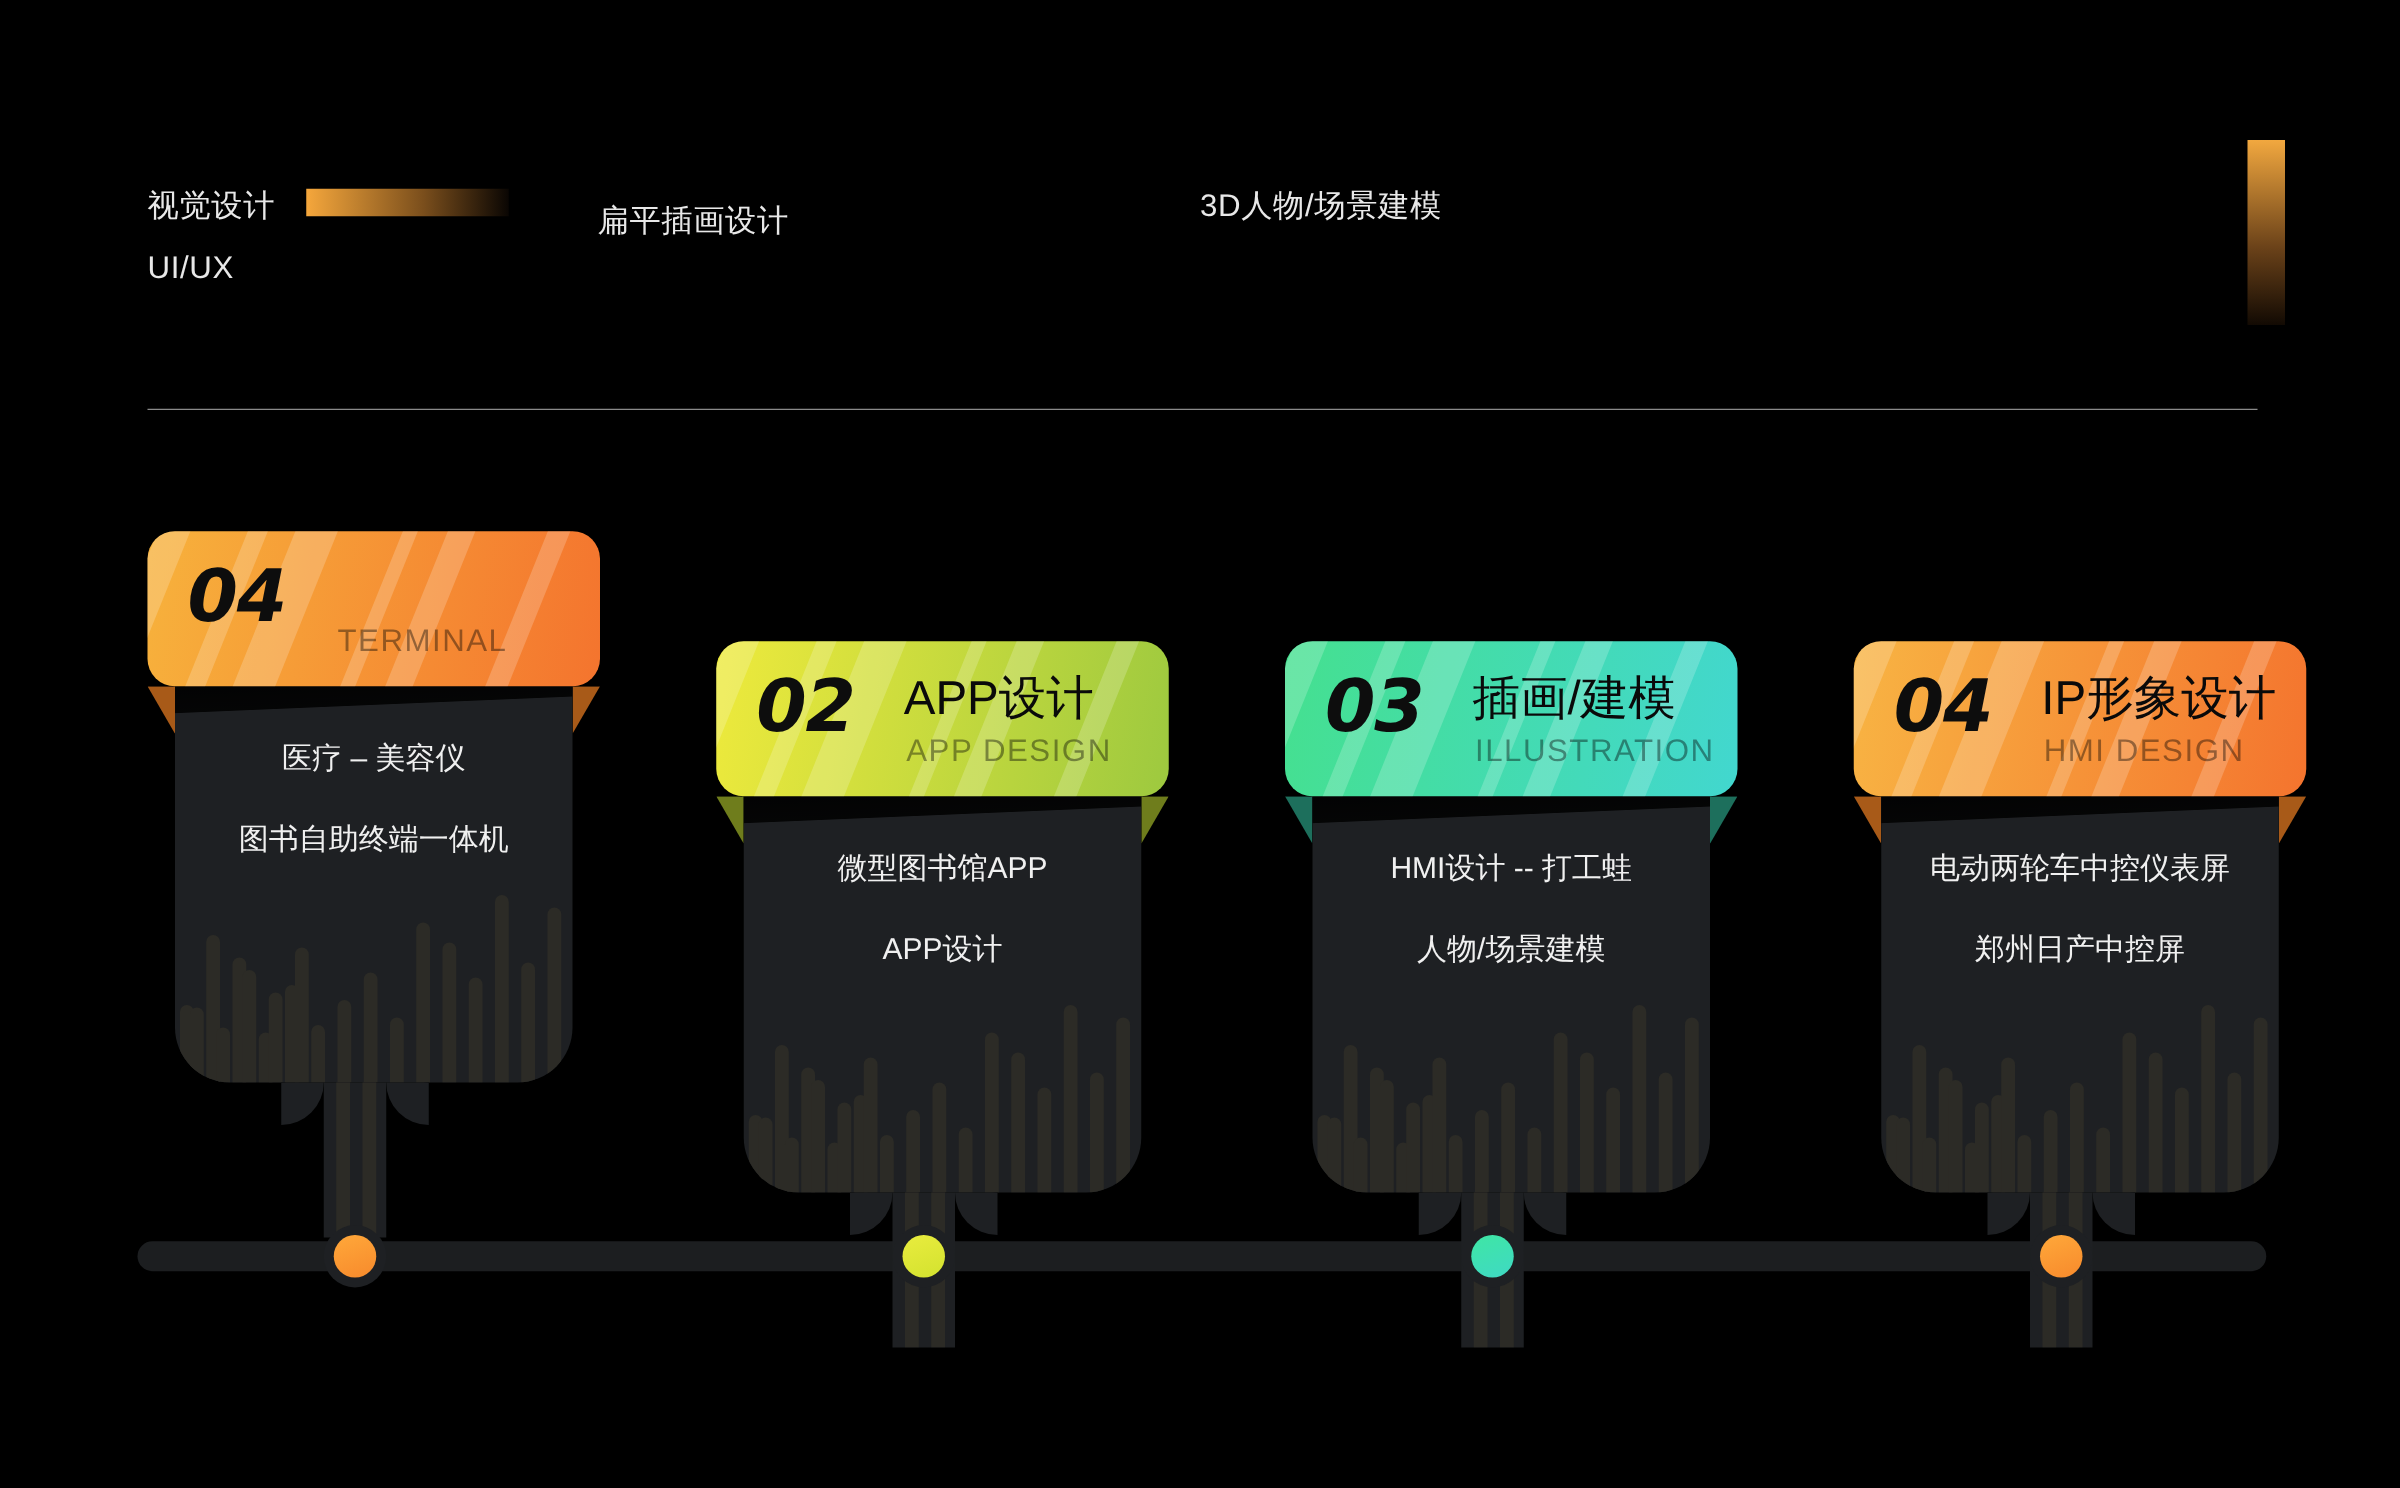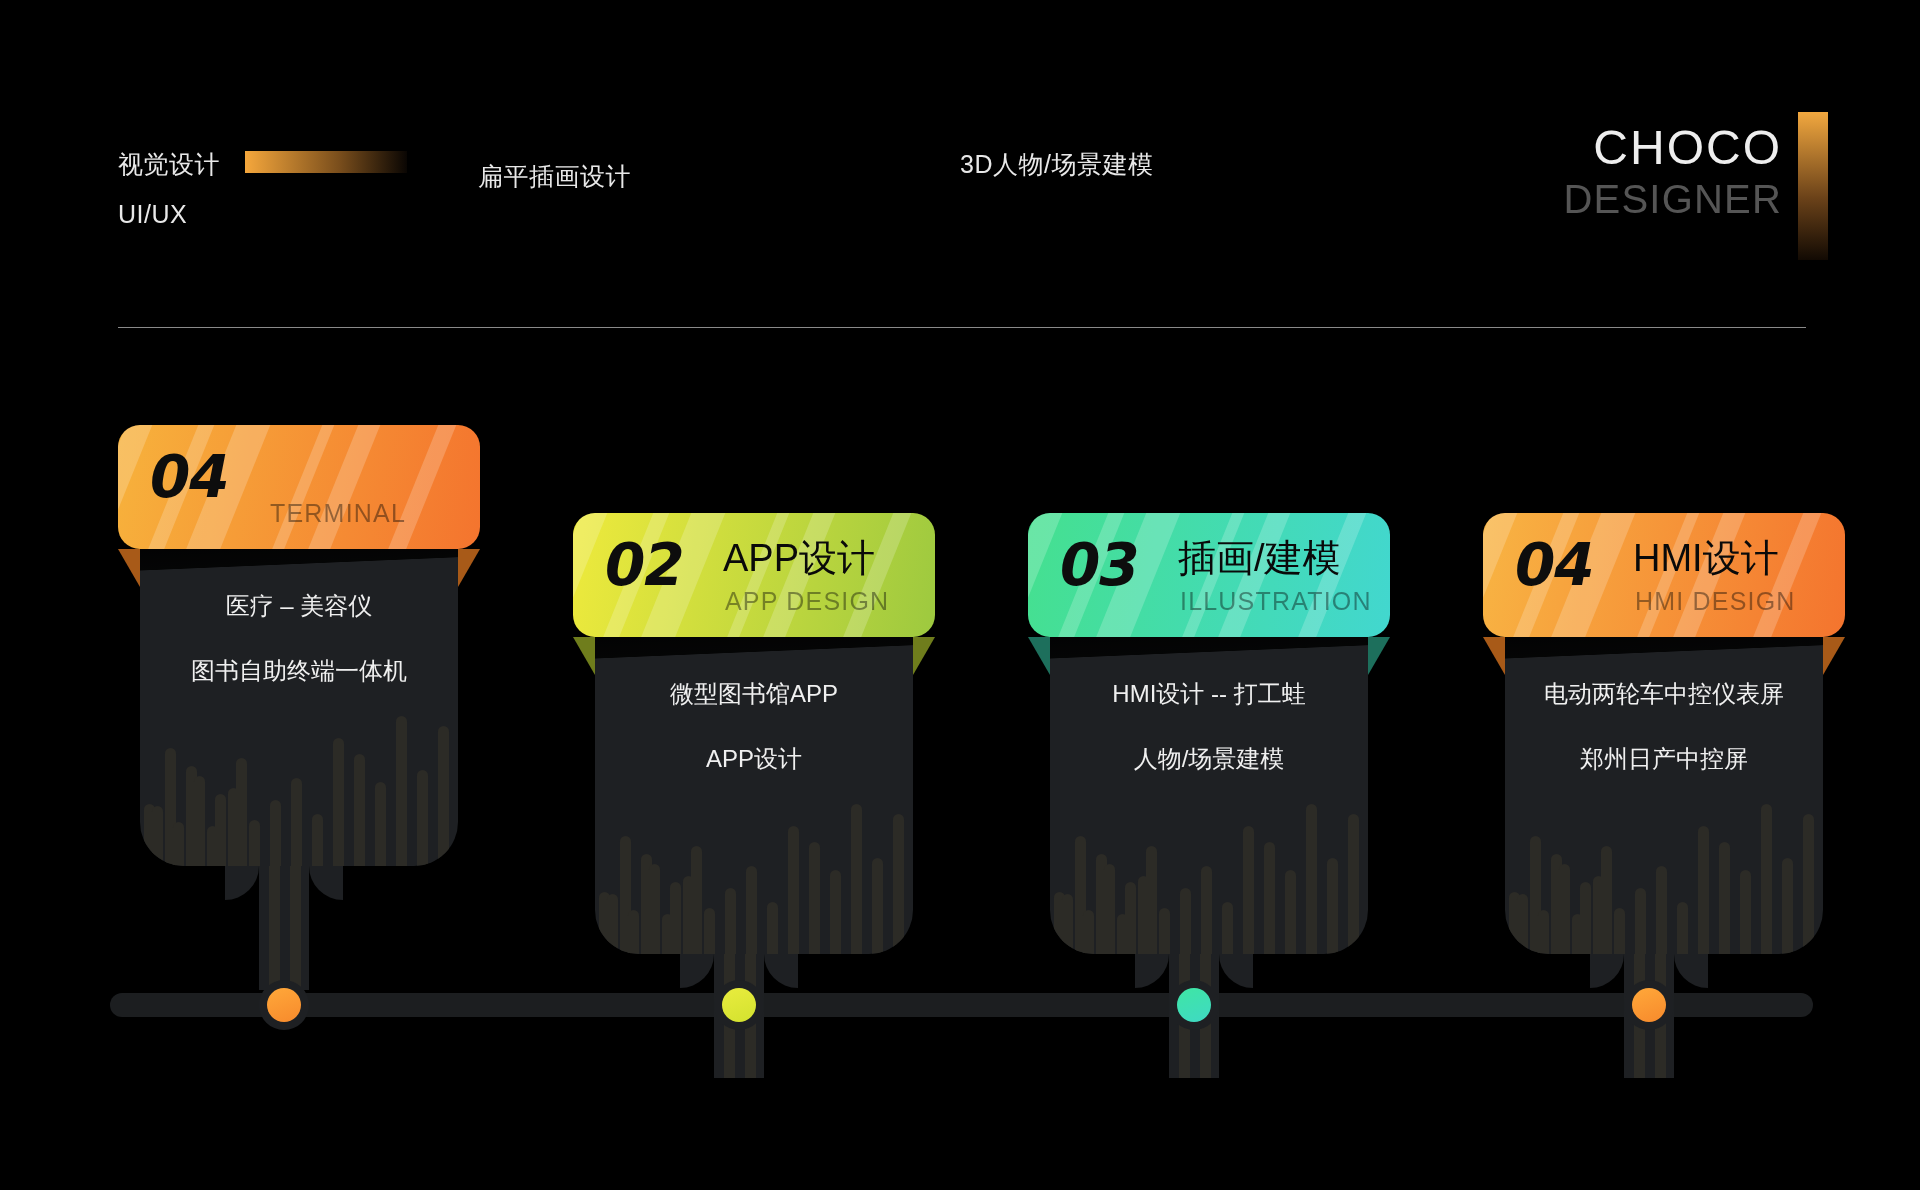--- a/index.html
+++ b/index.html
@@ -281,22 +281,20 @@
 
   <div class="hdr-tag" id="hdr-tag-0">视觉设计</div>
   <div class="hdr-tag" id="hdr-tag-1">UI/UX</div>
   <div class="hdr-tag" id="hdr-tag-2">扁平插画设计</div>
   <div class="hdr-tag" id="hdr-tag-3">3D人物/场景建模</div>
 
   <div id="hdr-accent-bar" style="background: linear-gradient(90deg, rgb(245, 167, 60) 0%, rgb(122, 78, 28) 58%, rgb(10, 6, 3) 100%);"></div>
 
   <div id="logo">
     <div id="logo-bar" style="background: linear-gradient(rgb(242, 168, 63) 0%, rgb(107, 66, 25) 58%, rgb(18, 10, 3) 100%);"></div>
-    <div id="logo-primary" style="color: rgb(238, 238, 238);">CHOCO</div>
-    <div id="logo-secondary" style="color: rgb(85, 85, 85);">DESIGNER</div>
   </div>
 
   <div id="header-divider" style="background: rgb(138, 138, 138);"></div>
 </div>
 
 <div id="timeline-track" style="background: rgb(28, 30, 32);"></div>
 
 <div id="cards-root">
     <div class="card" style="left: 118px; top: 425px;">
       <div class="card-body">
@@ -500,21 +498,21 @@
       <div class="card-head" style="background: linear-gradient(100deg, rgb(248, 180, 67) 0%, rgb(244, 116, 46) 100%);">
         <div class="card-head-stripes">
           <span style="left: 40px; width: 26px;"></span>
           <span style="left: 112px; width: 16px;"></span>
           <span style="left: 150px; width: 34px;"></span>
           <span style="left: 236px; width: 12px;"></span>
           <span style="left: 272px; width: 22px;"></span>
           <span style="left: 352px; width: 18px;"></span>
         </div>
         <div class="card-num">04</div>
-        <div class="card-title">HMI设计</div>
+        <div class="card-title">IP形象设计</div>
         <div class="card-subtitle">HMI DESIGN</div>
       </div>
       <div class="card-line l1">电动两轮车中控仪表屏</div>
       <div class="card-line l2">郑州日产中控屏</div>
     </div>
   </div>
 
 <div class="dot" style="left: 259px;">
     <div class="dot-halo"></div>
     <div class="dot-core" style="background: linear-gradient(160deg, rgb(255, 168, 58) 0%, rgb(247, 138, 44) 100%);"></div>

